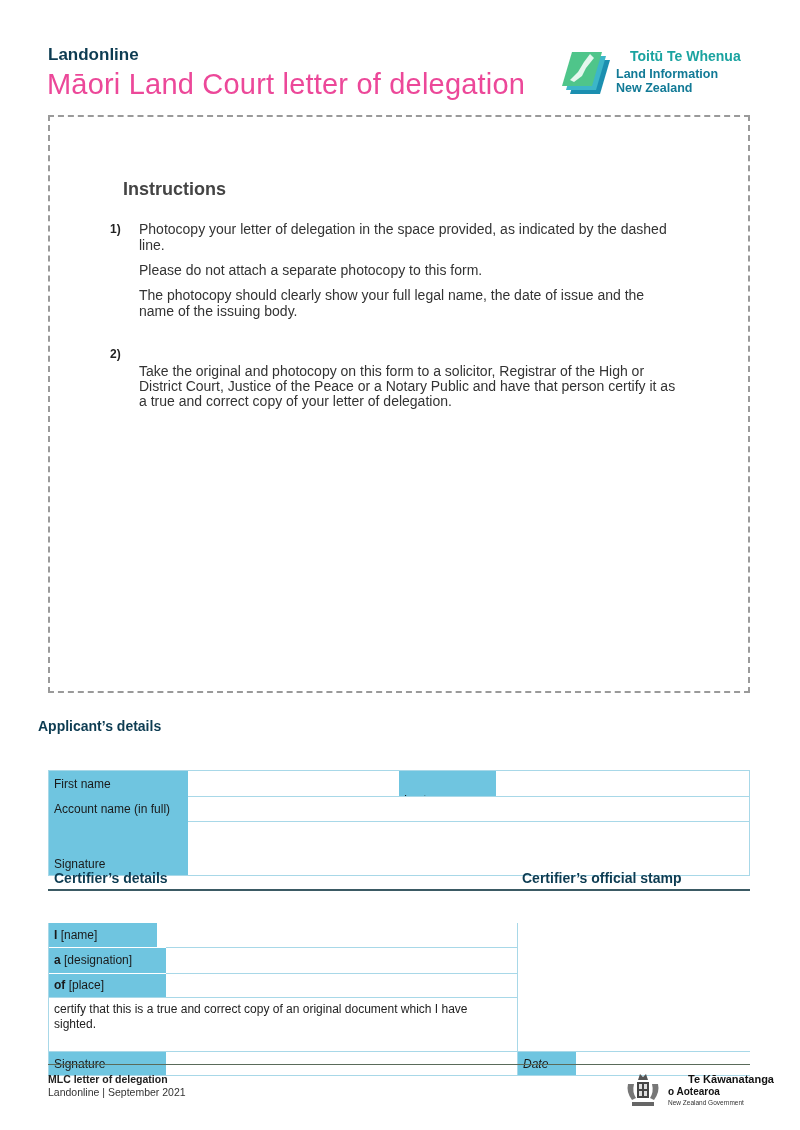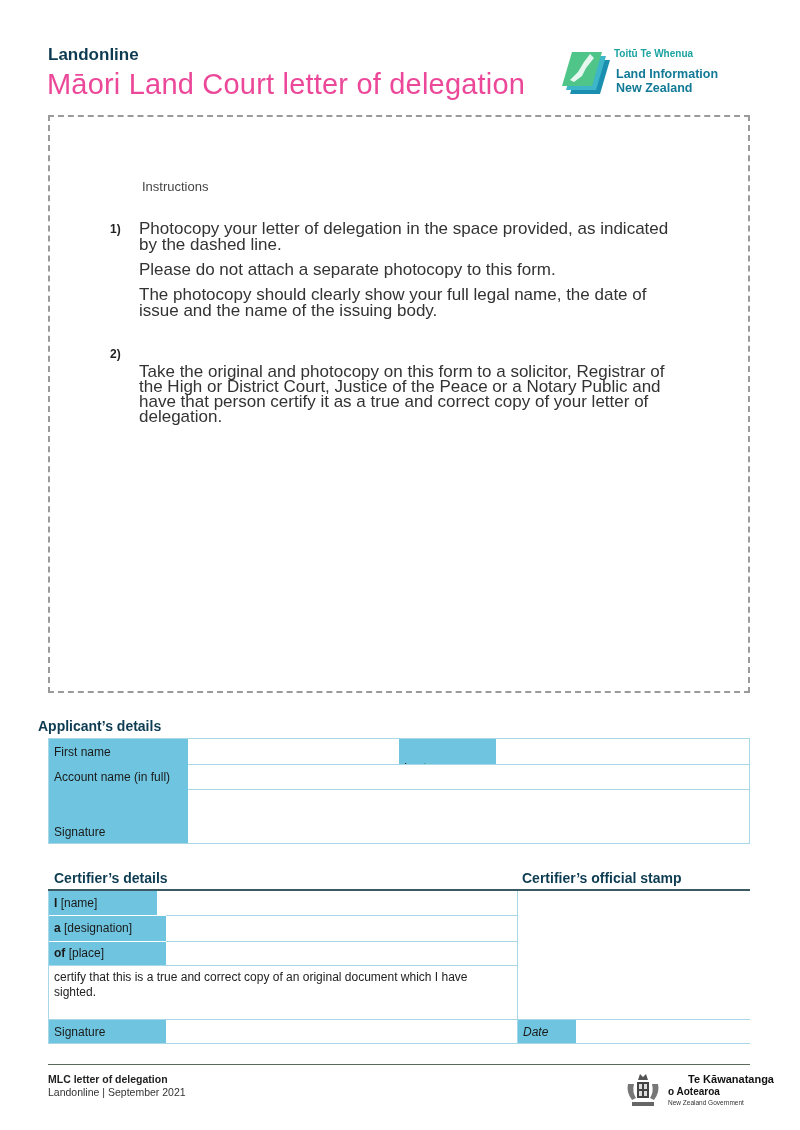--- a/index.html
+++ b/index.html
@@ -4,33 +4,33 @@
   <style>
     * { box-sizing: border-box; margin: 0; padding: 0; }
     html, body { width: 800px; height: 1130px; background: #ffffff; }
     body { position: relative; font-family: "Liberation Sans", sans-serif; color: #333333; overflow: hidden; }
 
     .header-small { position: absolute; left: 48px; top: 45px; font-size: 17px; font-weight: bold; color: #0d3c52; }
     .header-title { position: absolute; left: 47px; top: 68px; font-size: 29px; color: #ec4899; letter-spacing: 0.2px; }
 
     .logo { position: absolute; left: 560px; top: 48px; width: 200px; height: 48px; }
     .logo svg { position: absolute; left: 0; top: 0; }
-    .logo-line1 { position: absolute; left: 54px; top: 0px; font-size: 10px; font-weight: bold; color: #1aa3a0; white-space: nowrap; }
+    .logo-line1 { position: absolute; left: 70px; top: 0px; font-size: 14px; font-weight: bold; color: #1aa3a0; white-space: nowrap; }
     .logo-line2 { position: absolute; left: 56px; top: 19px; font-size: 12.5px; font-weight: bold; color: #127a96; white-space: nowrap; }
     .logo-line3 { position: absolute; left: 56px; top: 33px; font-size: 12.5px; font-weight: bold; color: #127a96; white-space: nowrap; }
 
     .dashed-box { position: absolute; left: 48px; top: 115px; width: 702px; height: 578px; border: 2px dashed #9a9a9a; }
 
-    .instr-heading { position: absolute; left: 142px; top: 179px; font-size: 13px; font-weight: normal; color: #444; }
+    .instr-heading { position: absolute; left: 123px; top: 179px; font-size: 18px; font-weight: bold; color: #444; }
     .instr-num { position: absolute; left: 110px; font-size: 12px; font-weight: bold; color: #222; }
-    .instr-text { position: absolute; left: 139px; width: 530px; font-size: 17px; line-height: 16px; color: #333; }
+    .instr-text { position: absolute; left: 139px; width: 530px; font-size: 14px; line-height: 16px; color: #333; }
 
     .section-title { position: absolute; font-size: 14px; font-weight: bold; color: #0d3c52; }
 
-    .tbl { position: absolute; border: 1px solid #a8d8e8; }
+    .tbl { position: absolute; border: 1px solid #a8d8e8; margin-top: 32px; }
     .cell { position: absolute; }
     .lbl { background: #6fc5e0; font-size: 12px; color: #1a1a1a; padding-left: 5px; }
     .inp { background: #ffffff; }
     .hline { position: absolute; height: 1px; background: #a8d8e8; }
     .vline { position: absolute; width: 1px; background: #a8d8e8; }
 
     .rule-dark { position: absolute; height: 2px; background: #3b5a64; }
 
     .footer-rule { position: absolute; left: 48px; top: 1064px; width: 702px; height: 1px; background: #5a6b5a; }
     .footer-title { position: absolute; left: 48px; top: 1073px; font-size: 10.5px; font-weight: bold; color: #222; }

